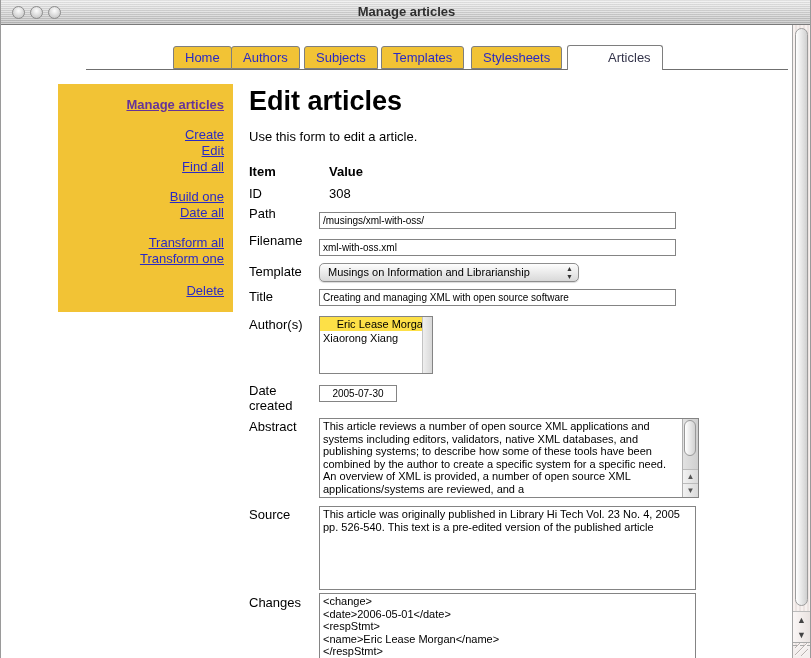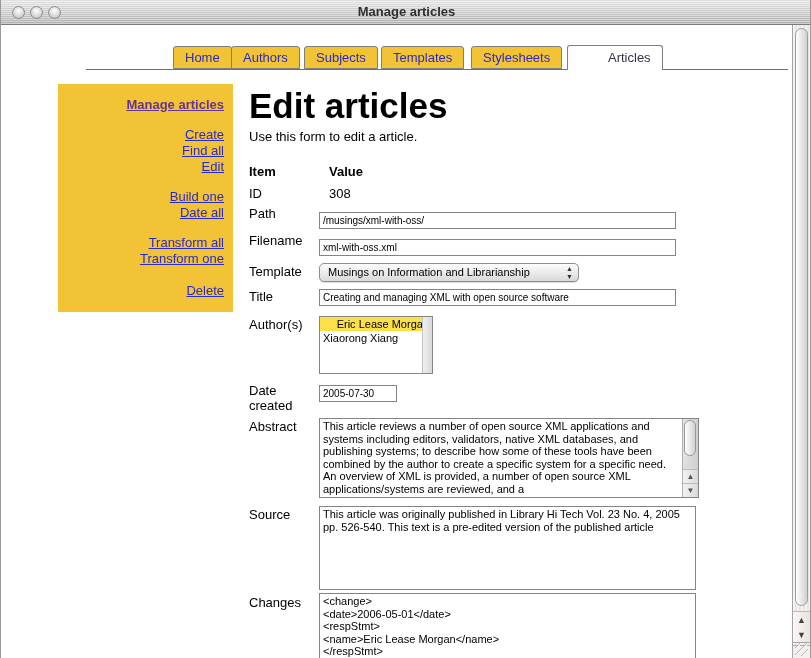--- a/index.html
+++ b/index.html
@@ -74,21 +74,21 @@
   .sidebar {
     position:absolute; left:57px; top:84px; width:175px; height:228px;
     background:#f2c335; text-align:right; padding:13px 9px 0 0;
     font-size:13px; line-height:16px;
   }
   .side-link { color:#2a2ac4; text-decoration:underline; cursor:pointer; display:block; }
   .side-current { color:#663399; font-weight:bold; text-decoration:underline; cursor:pointer; display:block; }
   .side-gap { height:14px; }
 
   
-  .h1 { position:absolute; left:248px; top:86px; font-size:35px; font-weight:bold; color:#000; }
+  .h1 { position:absolute; left:248px; top:86px; font-size:27px; font-weight:bold; color:#000; }
   .intro { position:absolute; left:248px; top:129px; font-size:13px; color:#000; }
   .lbl { position:absolute; left:248px; font-size:13px; color:#000; width:64px; }
   .hdr { font-weight:bold; }
   .val-text { position:absolute; left:328px; font-size:13px; color:#000; }
 
   .tin {
     position:absolute; left:318px; height:17px; border:1px solid #848484;
     font-family:"Liberation Sans", sans-serif; font-size:10px; color:#000;
     padding:1px 3px; background:#fff; outline:none;
   }
@@ -160,22 +160,22 @@
   <div class="tab" style="left:230px">Authors</div>
   <div class="tab" style="left:303px">Subjects</div>
   <div class="tab" style="left:380px">Templates</div>
   <div class="tab" style="left:470px">Stylesheets</div>
   <div class="tab tab-active" style="left:566px">Articles</div>
 
   <div class="sidebar">
     <span class="side-current">Manage articles</span>
     <div class="side-gap"></div>
     <span class="side-link">Create</span>
+    <span class="side-link">Edit</span>
     <span class="side-link">Find all</span>
-    <span class="side-link">Edit</span>
     <div class="side-gap"></div>
     <span class="side-link">Build one</span>
     <span class="side-link">Date all</span>
     <div class="side-gap"></div>
     <span class="side-link">Transform all</span>
     <span class="side-link">Transform one</span>
     <div class="side-gap" style="height:16px"></div>
     <span class="side-link">Delete</span>
   </div>
 
@@ -207,21 +207,21 @@
   <input class="tin" style="top: 289px; width: 357px;" value="Creating and managing XML with open source software">
 
   <div class="lbl" style="top:317px">Author(s)</div>
   <div class="mselect">
     <div class="opt opt-selected">Eric Lease Morgan</div>
     <div class="opt">Xiaorong Xiang</div>
     <div class="strip"></div>
   </div>
 
   <div class="lbl" style="top:383px; width:54px">Date created</div>
-  <input class="tin" style="top: 385px; width: 78px;" value="2005-07-30">
+  <input class="tin" style="top: 385px; width: 78px; text-align: center;" value="2005-07-30">
 
   <div class="lbl" style="top:419px">Abstract</div>
   <div class="tawrap" style="left:318px; top:418px; width:380px; height:80px">
     <textarea class="ta" style="width: 362px; height: 78px;">This article reviews a number of open source XML applications and systems including editors, validators, native XML databases, and publishing systems; to describe how some of these tools have been combined by the author to create a specific system for a specific need. An overview of XML is provided, a number of open source XML applications/systems are reviewed, and a</textarea>
     <div class="aqua-sb">
       <div class="aqua-thumb"></div>
       <div class="aqua-arrow" style="bottom:14px">▲</div>
       <div class="aqua-arrow" style="bottom:0">▼</div>
     </div>
   </div>

